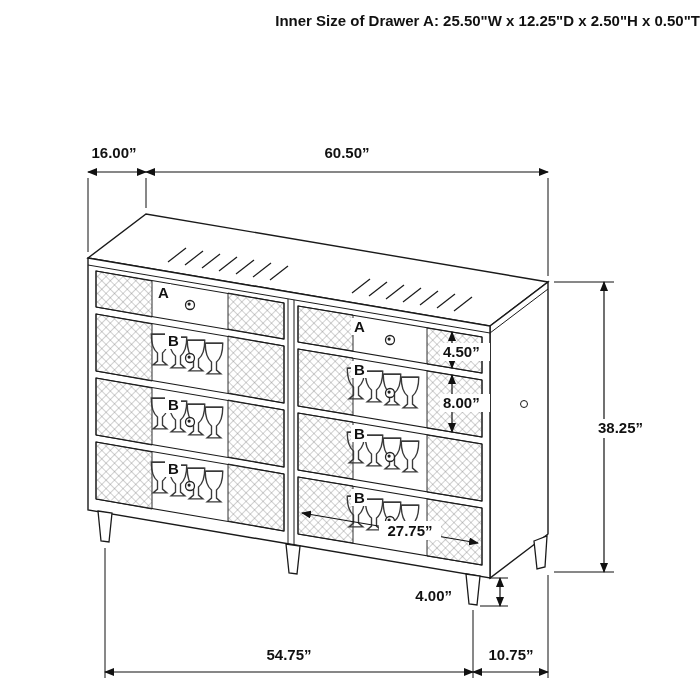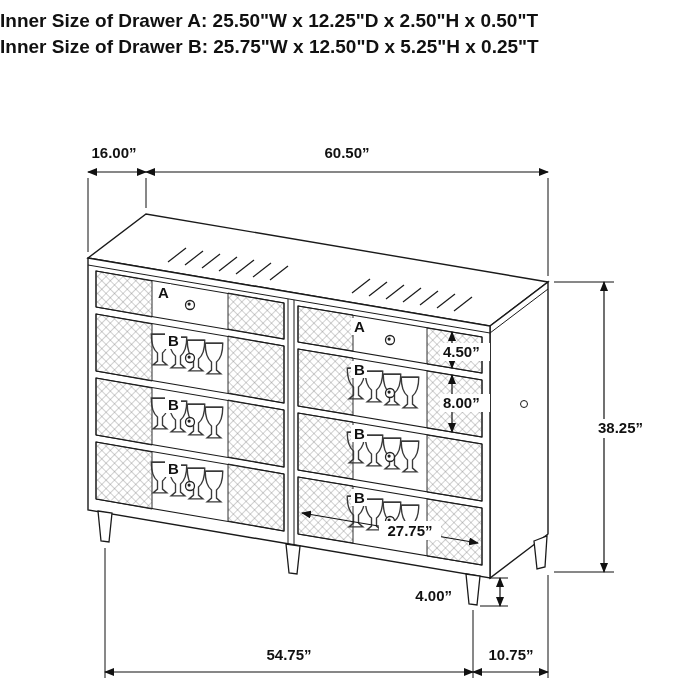--- a/index.html
+++ b/index.html
@@ -1,19 +1,19 @@
 <!DOCTYPE html>
 <html><head>
 <meta charset="utf-8">
 <style>
   html,body{margin:0;padding:0;background:#fff;}
   .page{position:relative;width:700px;height:700px;background:#fff;overflow:hidden;
         font-family:"Liberation Sans",sans-serif;}
-  .title{position:absolute;top:8px;left:0;width:100%;text-align:left;
-         font-weight:bold;font-size:19px;line-height:26px;color:#111;}
+  .title{position:absolute;top:8px;left:0;width:100%;text-align:right;
+         font-weight:bold;font-size:15px;line-height:26px;color:#111;}
   svg{position:absolute;left:0;top:0;}
   svg text{font-family:"Liberation Sans",sans-serif;font-weight:bold;font-size:15px;fill:#111;}
   .shape{fill:#ffffff;stroke:#1a1a1a;stroke-width:1.4;}
   .thin{stroke:#1a1a1a;stroke-width:1;fill:none;}
   .ext{stroke:#111;stroke-width:1;}
   .dim{stroke:#111;stroke-width:1.2;fill:none;}
   .secc{fill:url(#xh);stroke:#1a1a1a;stroke-width:0.9;}
   .panel{fill:#ffffff;stroke:#1a1a1a;stroke-width:1.1;}
   .gob{fill:none;stroke:#3a3a3a;stroke-width:1.1;}
   .hatchline{stroke:#1a1a1a;stroke-width:1.2;}
@@ -21,21 +21,20 @@
   .leg{fill:#ffffff;stroke:#1a1a1a;stroke-width:1.3;}
   .dlabel{font-size:15px;font-weight:bold;}
 </style>
 </head>
 <body>
 
 <div class="page">
 
   <div class="title">
     <div>Inner Size of Drawer A: 25.50"W x 12.25"D x 2.50"H x 0.50"T</div>
-    <div>Inner Size of Drawer B: 25.75"W x 12.50"D x 5.25"H x 0.25"T</div>
   </div>
 
   <svg width="700" height="700" viewBox="0 0 700 700">
     <defs>
       <pattern id="xh" width="6" height="6" patternUnits="userSpaceOnUse" patternTransform="rotate(45)">
         <path d="M0,0 H6 M0,0 V6" stroke="#777" stroke-width="0.7" fill="none"></path>
       </pattern>
       <marker id="ae" markerWidth="10" markerHeight="8" refX="9" refY="4" orient="auto" markerUnits="userSpaceOnUse">
         <path d="M0,0 L10,4 L0,8 Z" fill="#111"></path>
       </marker>

